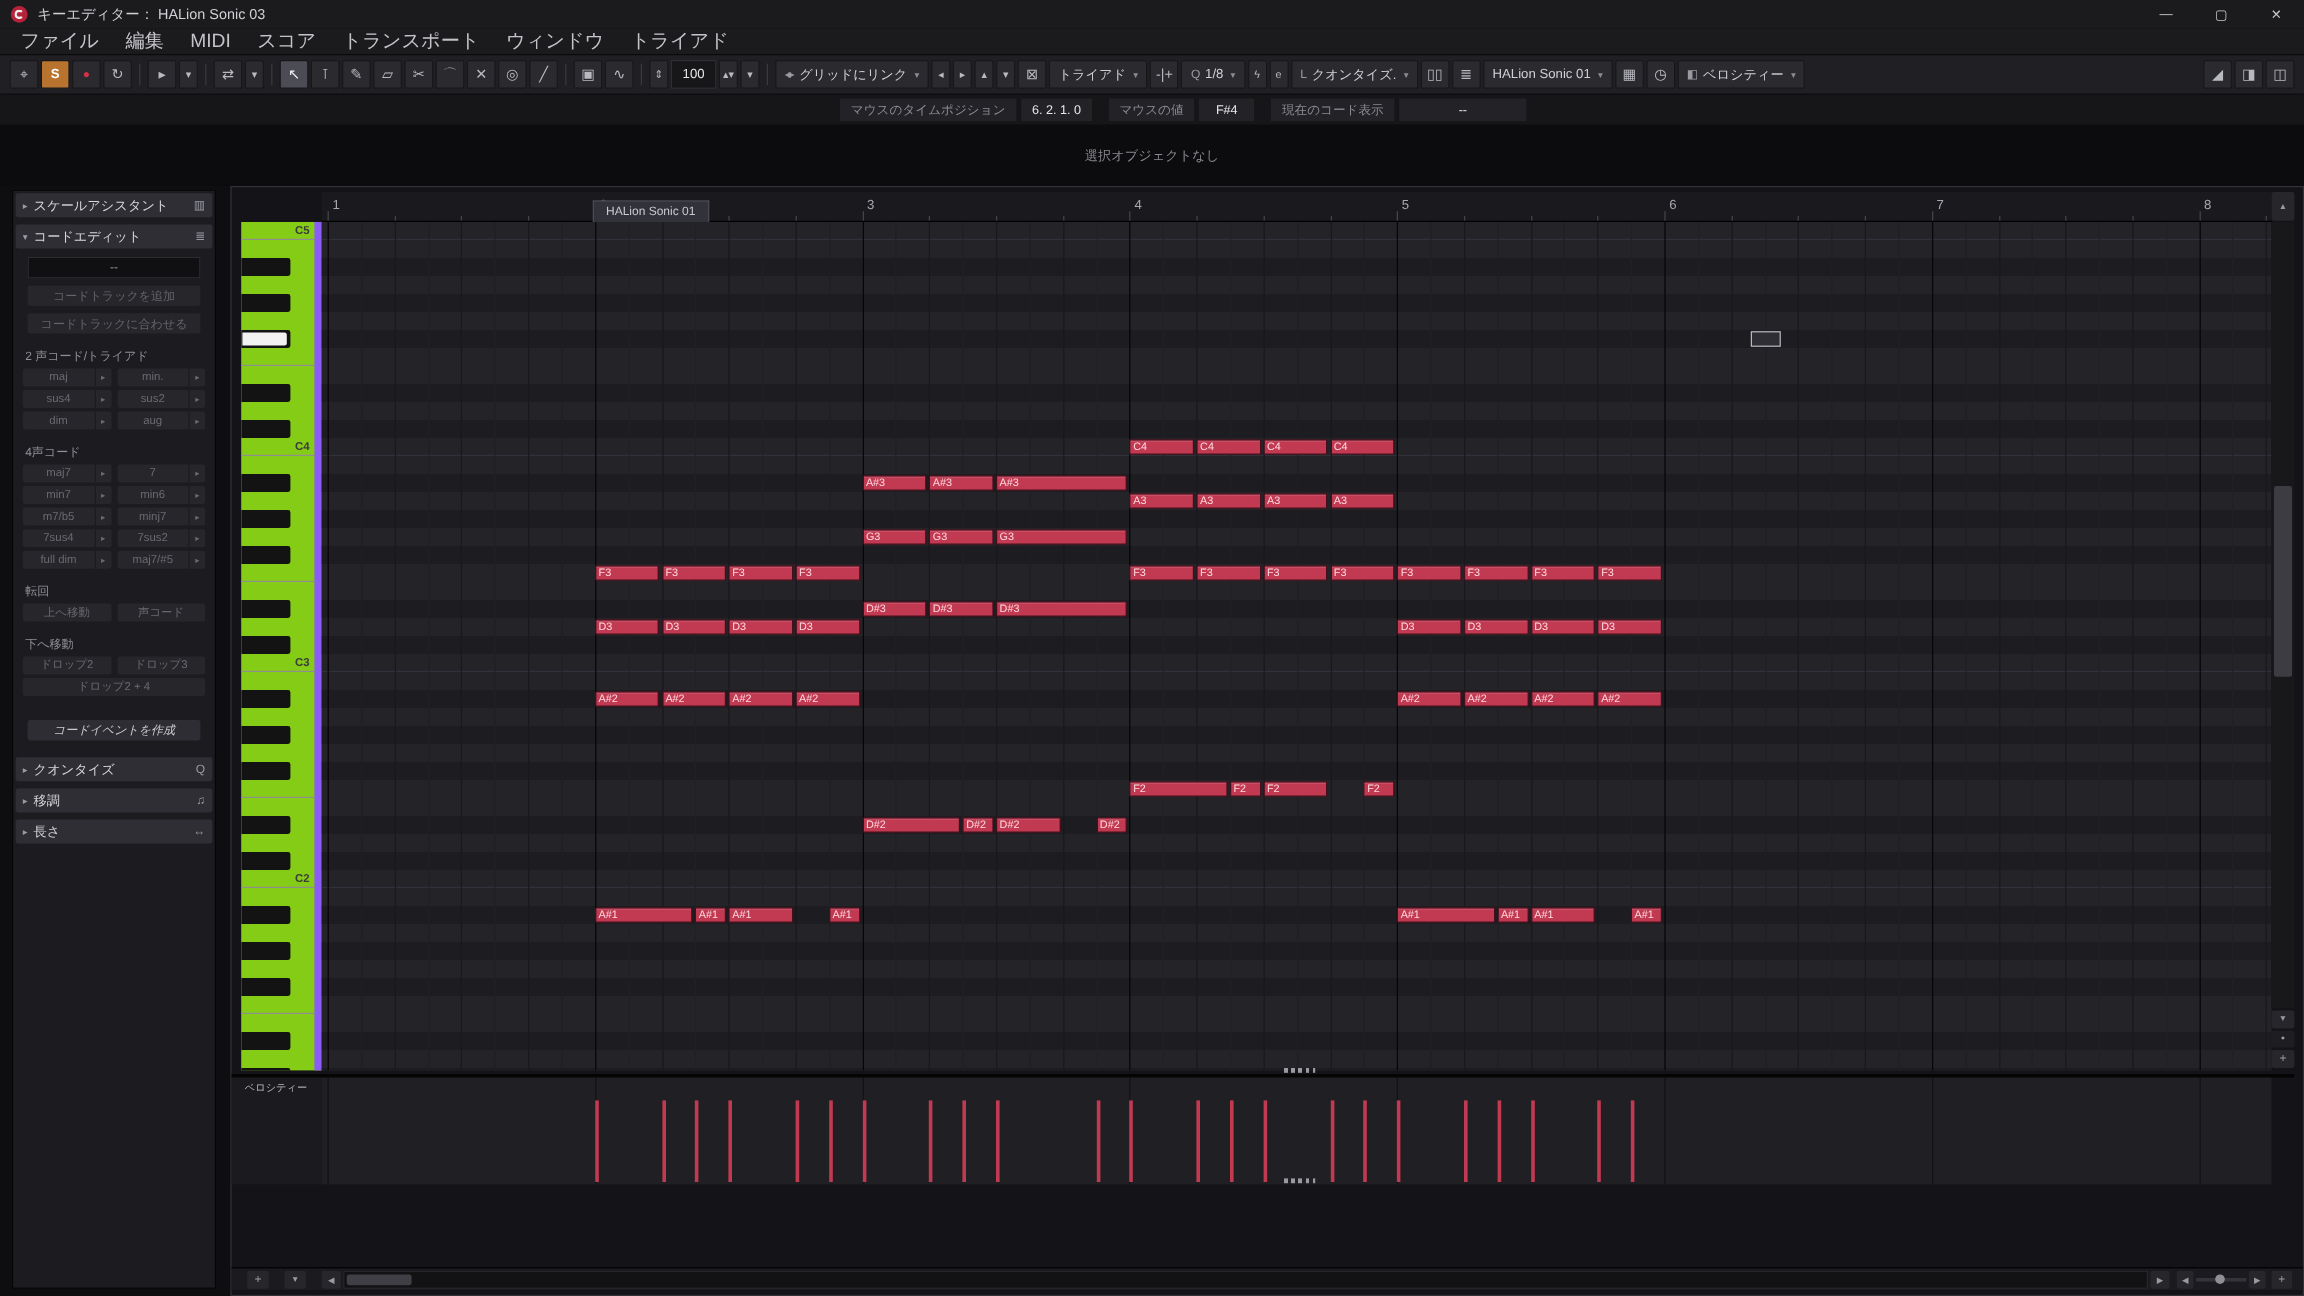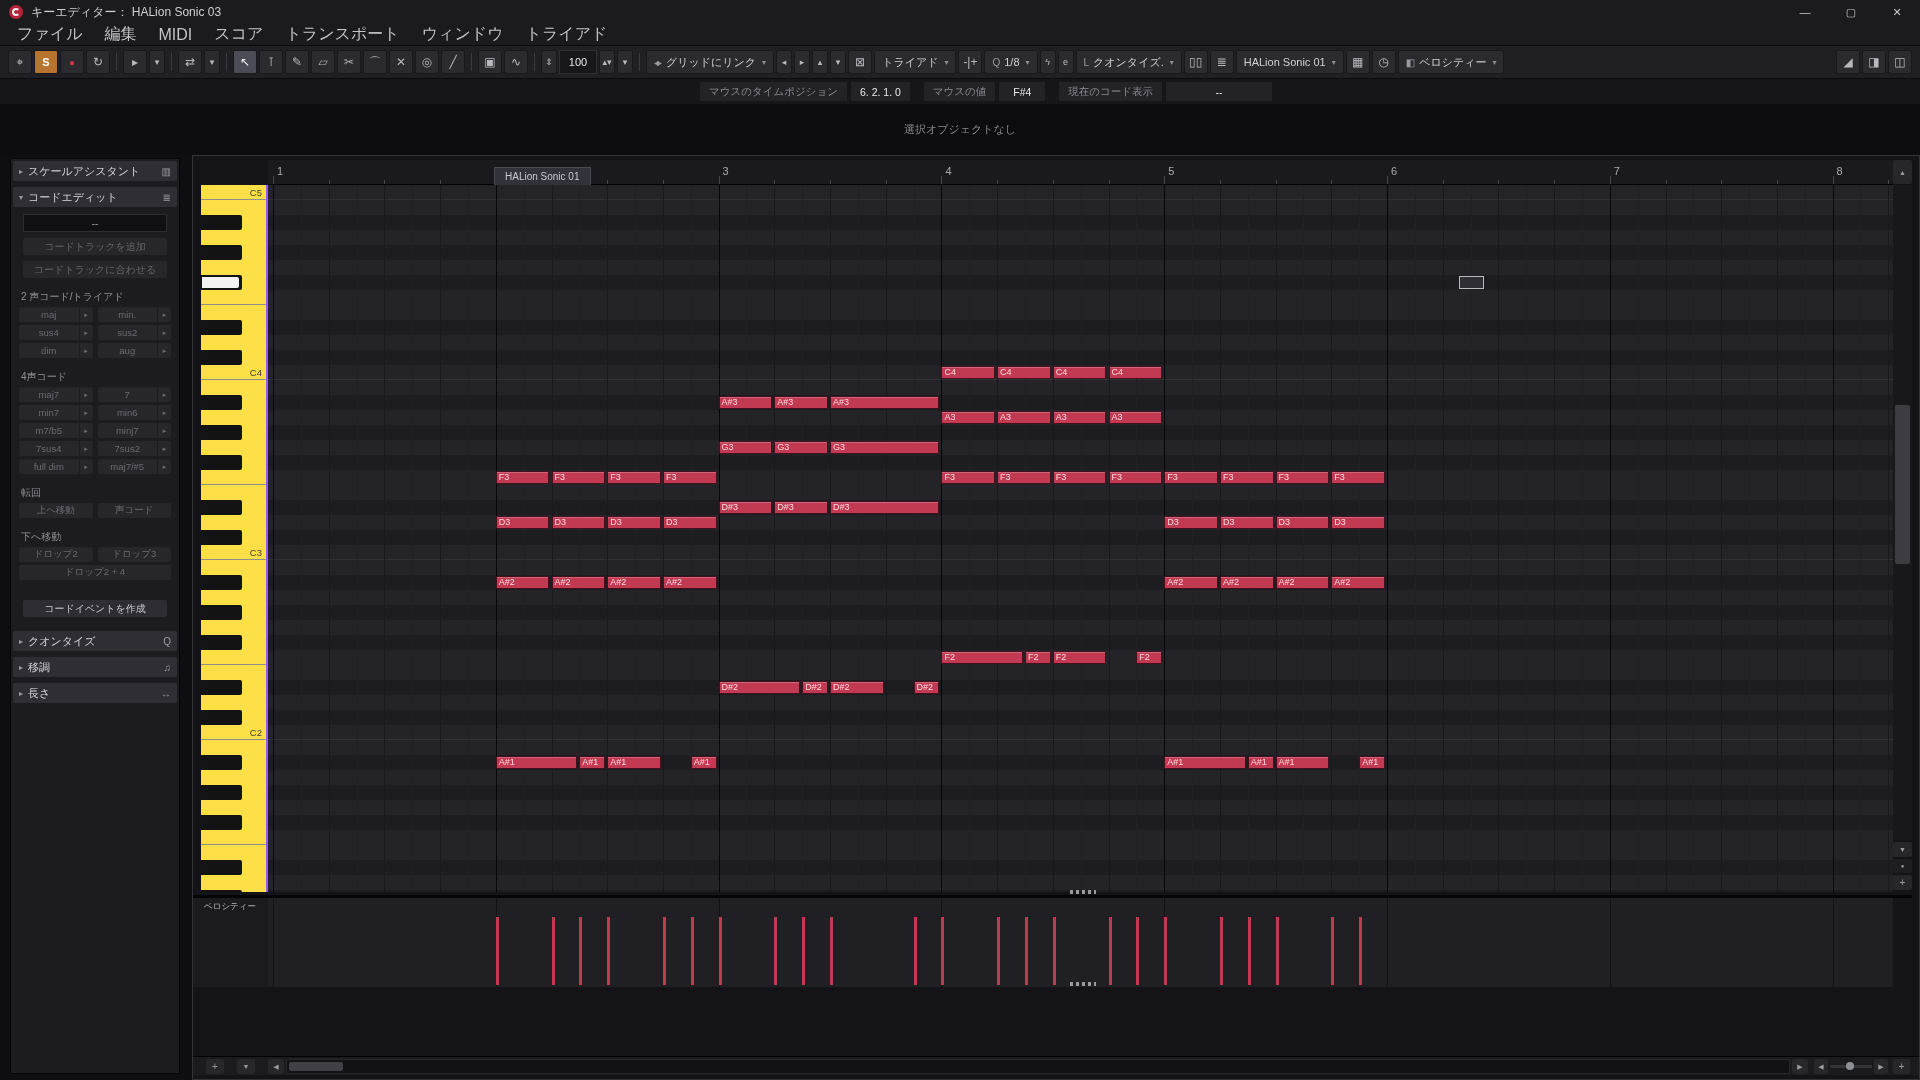--- a/index.html
+++ b/index.html
@@ -61,21 +61,21 @@
   .c-btn.wide{border-radius:2px;}
   .c-arr{width:13px;height:15px;background:#26262b;border-radius:0 2px 2px 0;display:flex;align-items:center;justify-content:center;font-size:7px;color:#6a6a72;}
 
   
   .editor{position:absolute;left:192px;top:155px;width:1728px;height:925px;background:#141418;border:1px solid #323238;}
   .ruler{position:absolute;left:75px;top:4px;width:1625px;height:25px;background:#1a1a1e;border-bottom:1px solid #000;overflow:hidden;}
   .ruler-num{position:absolute;top:5px;font-size:11px;color:#a8a8b0;}
   .ruler-tick{position:absolute;bottom:0;width:1px;background:#45454c;}
   .part-tab{position:absolute;left:301px;top:11px;height:18px;padding:0 10px;background:#32323a;border:1px solid #4a4a52;border-bottom:none;display:flex;align-items:center;font-size:10px;color:#c9c9cf;z-index:3;white-space:nowrap;}
 
-  .keys{position:absolute;left:8px;top:29px;width:67px;height:707px;background:#fde047;border-right:2px solid #8b5cf6;overflow:hidden;}
+  .keys{position:absolute;left:8px;top:29px;width:67px;height:707px;background:#84cc16;border-right:6px solid #8b5cf6;overflow:hidden;font-weight:bold;}
   .key-black{position:absolute;left:0;width:41px;height:15px;background:#131313;border-radius:0 2px 2px 0;}
   .key-line{position:absolute;left:0;width:67px;height:1px;background:#8f8f8f;}
   .key-label{position:absolute;right:4px;font-size:9.5px;color:#3c3c3c;line-height:15px;}
   .key-hover{position:absolute;left:1px;width:37px;height:11px;background:#f2f2f2;border-radius:0 2px 2px 0;}
 
   .grid{position:absolute;left:75px;top:29px;width:1625px;height:707px;background:#232328;overflow:hidden;}
   .g-row-b{position:absolute;left:0;width:100%;height:15px;background:#1c1c21;}
   .g-oct{position:absolute;left:0;width:100%;height:1px;background:#31313a;}
   .g-vline{position:absolute;top:0;bottom:0;width:1px;}
   .v-m{background:#060608;}
@@ -348,21 +348,21 @@
         </div>
         <div class="c-cell">
           <div class="c-btn wide">ドロップ3</div>
         </div>
       </div>
       <div class="c-row">
         <div class="c-cell">
           <div class="c-btn wide">ドロップ2 + 4</div>
         </div>
       </div>
-      <div class="i-btn lit" style="margin-top: 20px;">コードイベントを作成</div>
+      <div class="i-btn lit" style="margin-top: 20px; font-style: italic;">コードイベントを作成</div>
       <div class="sec-h" style="margin-top: 14px;">
         <span class="car">▸</span>
         <span>クオンタイズ</span>
         <span class="ric">Q</span>
       </div>
       <div class="sec-h" style="margin-top: 6px;">
         <span class="car">▸</span>
         <span>移調</span>
         <span class="ric">♫</span>
       </div>

